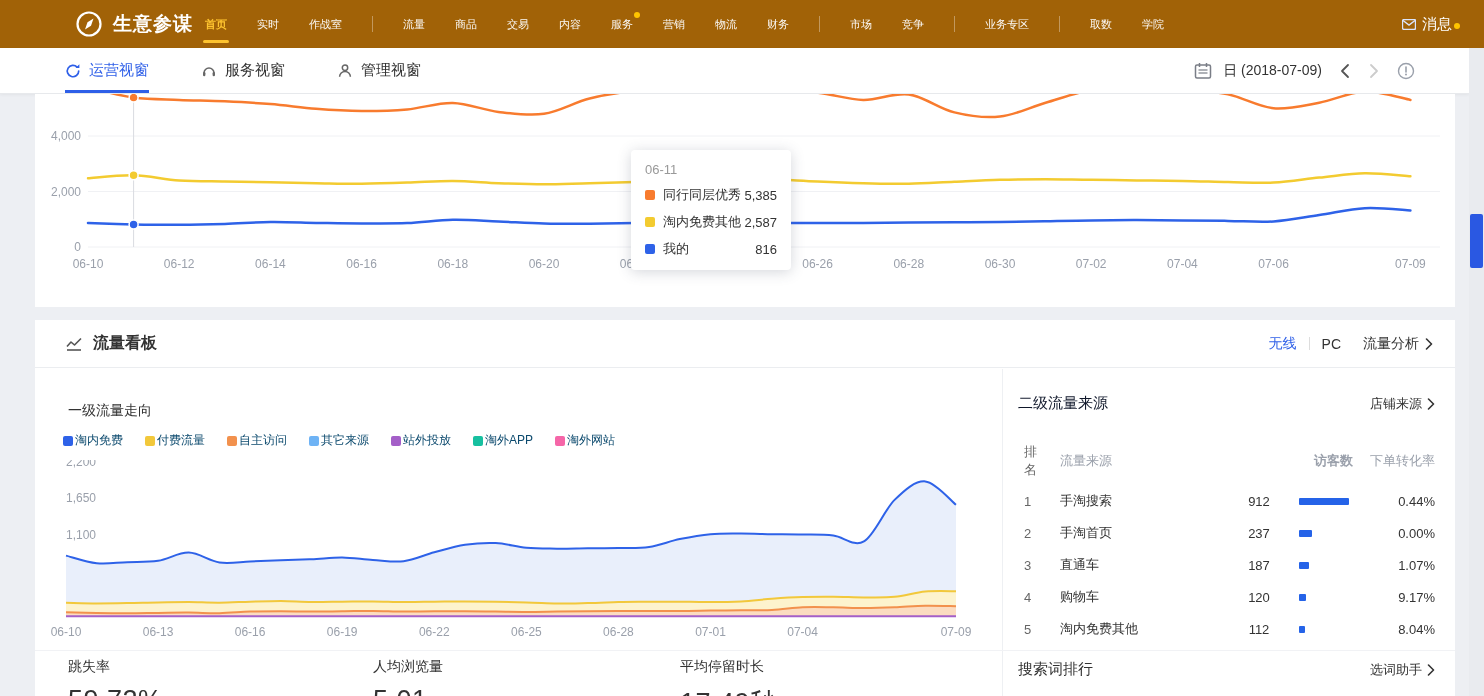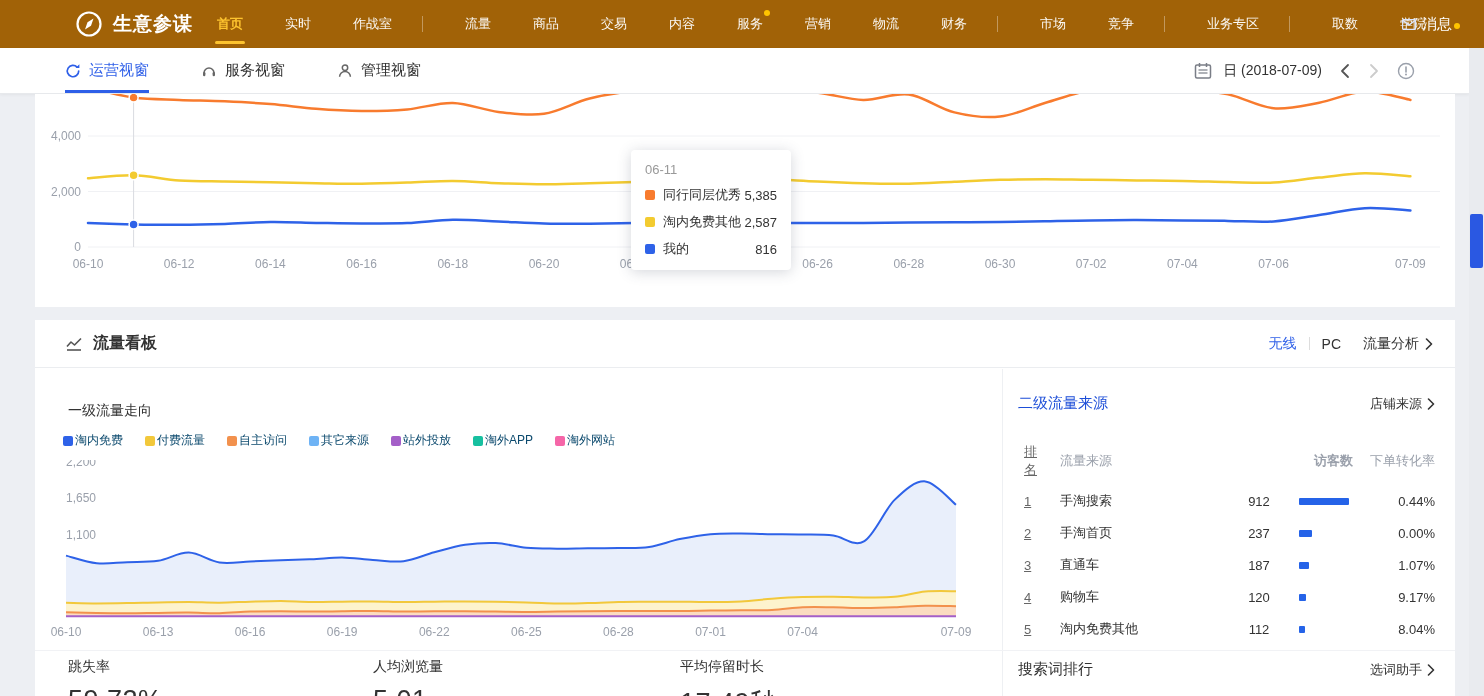--- a/index.html
+++ b/index.html
@@ -7,21 +7,21 @@
   .screen{position:relative;width:1484px;height:696px;overflow:hidden;background:#edeff3;
           font-family:"Liberation Sans","DejaVu Sans",sans-serif;}
 
   
   .navbar{position:absolute;left:0;top:0;width:1484px;height:48px;background:#a16207;
           display:flex;align-items:center;padding-left:75px;}
   .brand{display:flex;align-items:center;cursor:pointer;}
   .logo{width:28px;height:28px;margin-right:10px;display:flex;}
   .brand-name{color:#fff;font-size:19px;font-weight:700;letter-spacing:1px;white-space:nowrap;}
   .nav-items{display:flex;align-items:center;margin-left:12px;column-gap:30px;}
-  .nav-item{color:rgba(255,255,255,.96);font-size:13px;white-space:nowrap;position:relative;cursor:pointer;margin-left:12px;}
+  .nav-item{color:rgba(255,255,255,.96);font-size:11px;white-space:nowrap;position:relative;cursor:pointer;}
   .nav-item.active{color:#fdc32f;font-weight:700;}
   .nav-item.active::after{content:"";position:absolute;left:-2px;right:-2px;bottom:-11px;height:3px;
           background:#fdc32f;border-radius:2px;}
   .nav-div{width:1px;height:16px;background:rgba(255,255,255,.35);}
   .nav-dot{position:absolute;top:-5px;right:-7px;width:6px;height:6px;border-radius:50%;background:#ffc400;}
   .nav-message{position:absolute;right:32px;top:0;height:48px;display:flex;align-items:center;gap:6px;
           color:#fff;font-size:15px;cursor:pointer;}
   .nav-message .nav-dot{top:9px;right:-9px;}
   .nav-message{position:absolute;}
   .msg-wrap{position:relative;display:flex;align-items:center;gap:6px;}
@@ -71,25 +71,25 @@
   .sub-title{position:absolute;left:33px;top:82px;font-size:14px;color:#333;}
   .legend{position:absolute;left:28px;top:112px;display:flex;align-items:center;column-gap:22px;}
   .lg-item{display:flex;align-items:center;gap:2px;font-size:12px;color:#0c4a6e;cursor:pointer;white-space:nowrap;}
   .lg-sw{width:10px;height:10px;border-radius:2px;flex:none;}
   #area-svg{position:absolute;left:0;top:140px;}
   .v-div{position:absolute;left:967px;top:49px;width:1px;height:351px;background:#eef0f3;}
 
   
   .sources{position:absolute;left:983px;top:74px;width:417px;}
   .src-head{display:flex;align-items:center;}
-  .src-title{font-size:15px;color:#1d4ed8;}
+  .src-title{font-size:15px;color:#0f172a;}
   .src-link{margin-left:auto;display:flex;align-items:center;gap:5px;font-size:13px;color:#333;cursor:pointer;text-decoration:none;}
   .src-cols{display:flex;align-items:center;margin-top:30px;font-size:13px;color:#9aa0ab;}
   .src-row{display:flex;align-items:center;height:32px;font-size:13px;color:#333;cursor:pointer;}
-  .c-rank{width:30px;text-align:left;padding-left:6px;color:#666;text-decoration:underline;}
+  .c-rank{width:30px;text-align:left;padding-left:6px;color:#666;}
   .c-name{flex:1;padding-left:12px;}
   .c-vis{width:56px;text-align:center;}
   .c-bar{width:66px;padding-left:12px;display:flex;align-items:center;}
   .bar{height:7px;background:#2563e8;border-radius:1px;}
   .c-conv{width:82px;text-align:right;}
   .hd-visgroup{width:122px;text-align:right;font-weight:bold;}
   .src-rows{margin-top:6px;}
 
   .h-div{position:absolute;left:0;top:330px;width:1420px;height:1px;background:#f1f2f5;}
 

